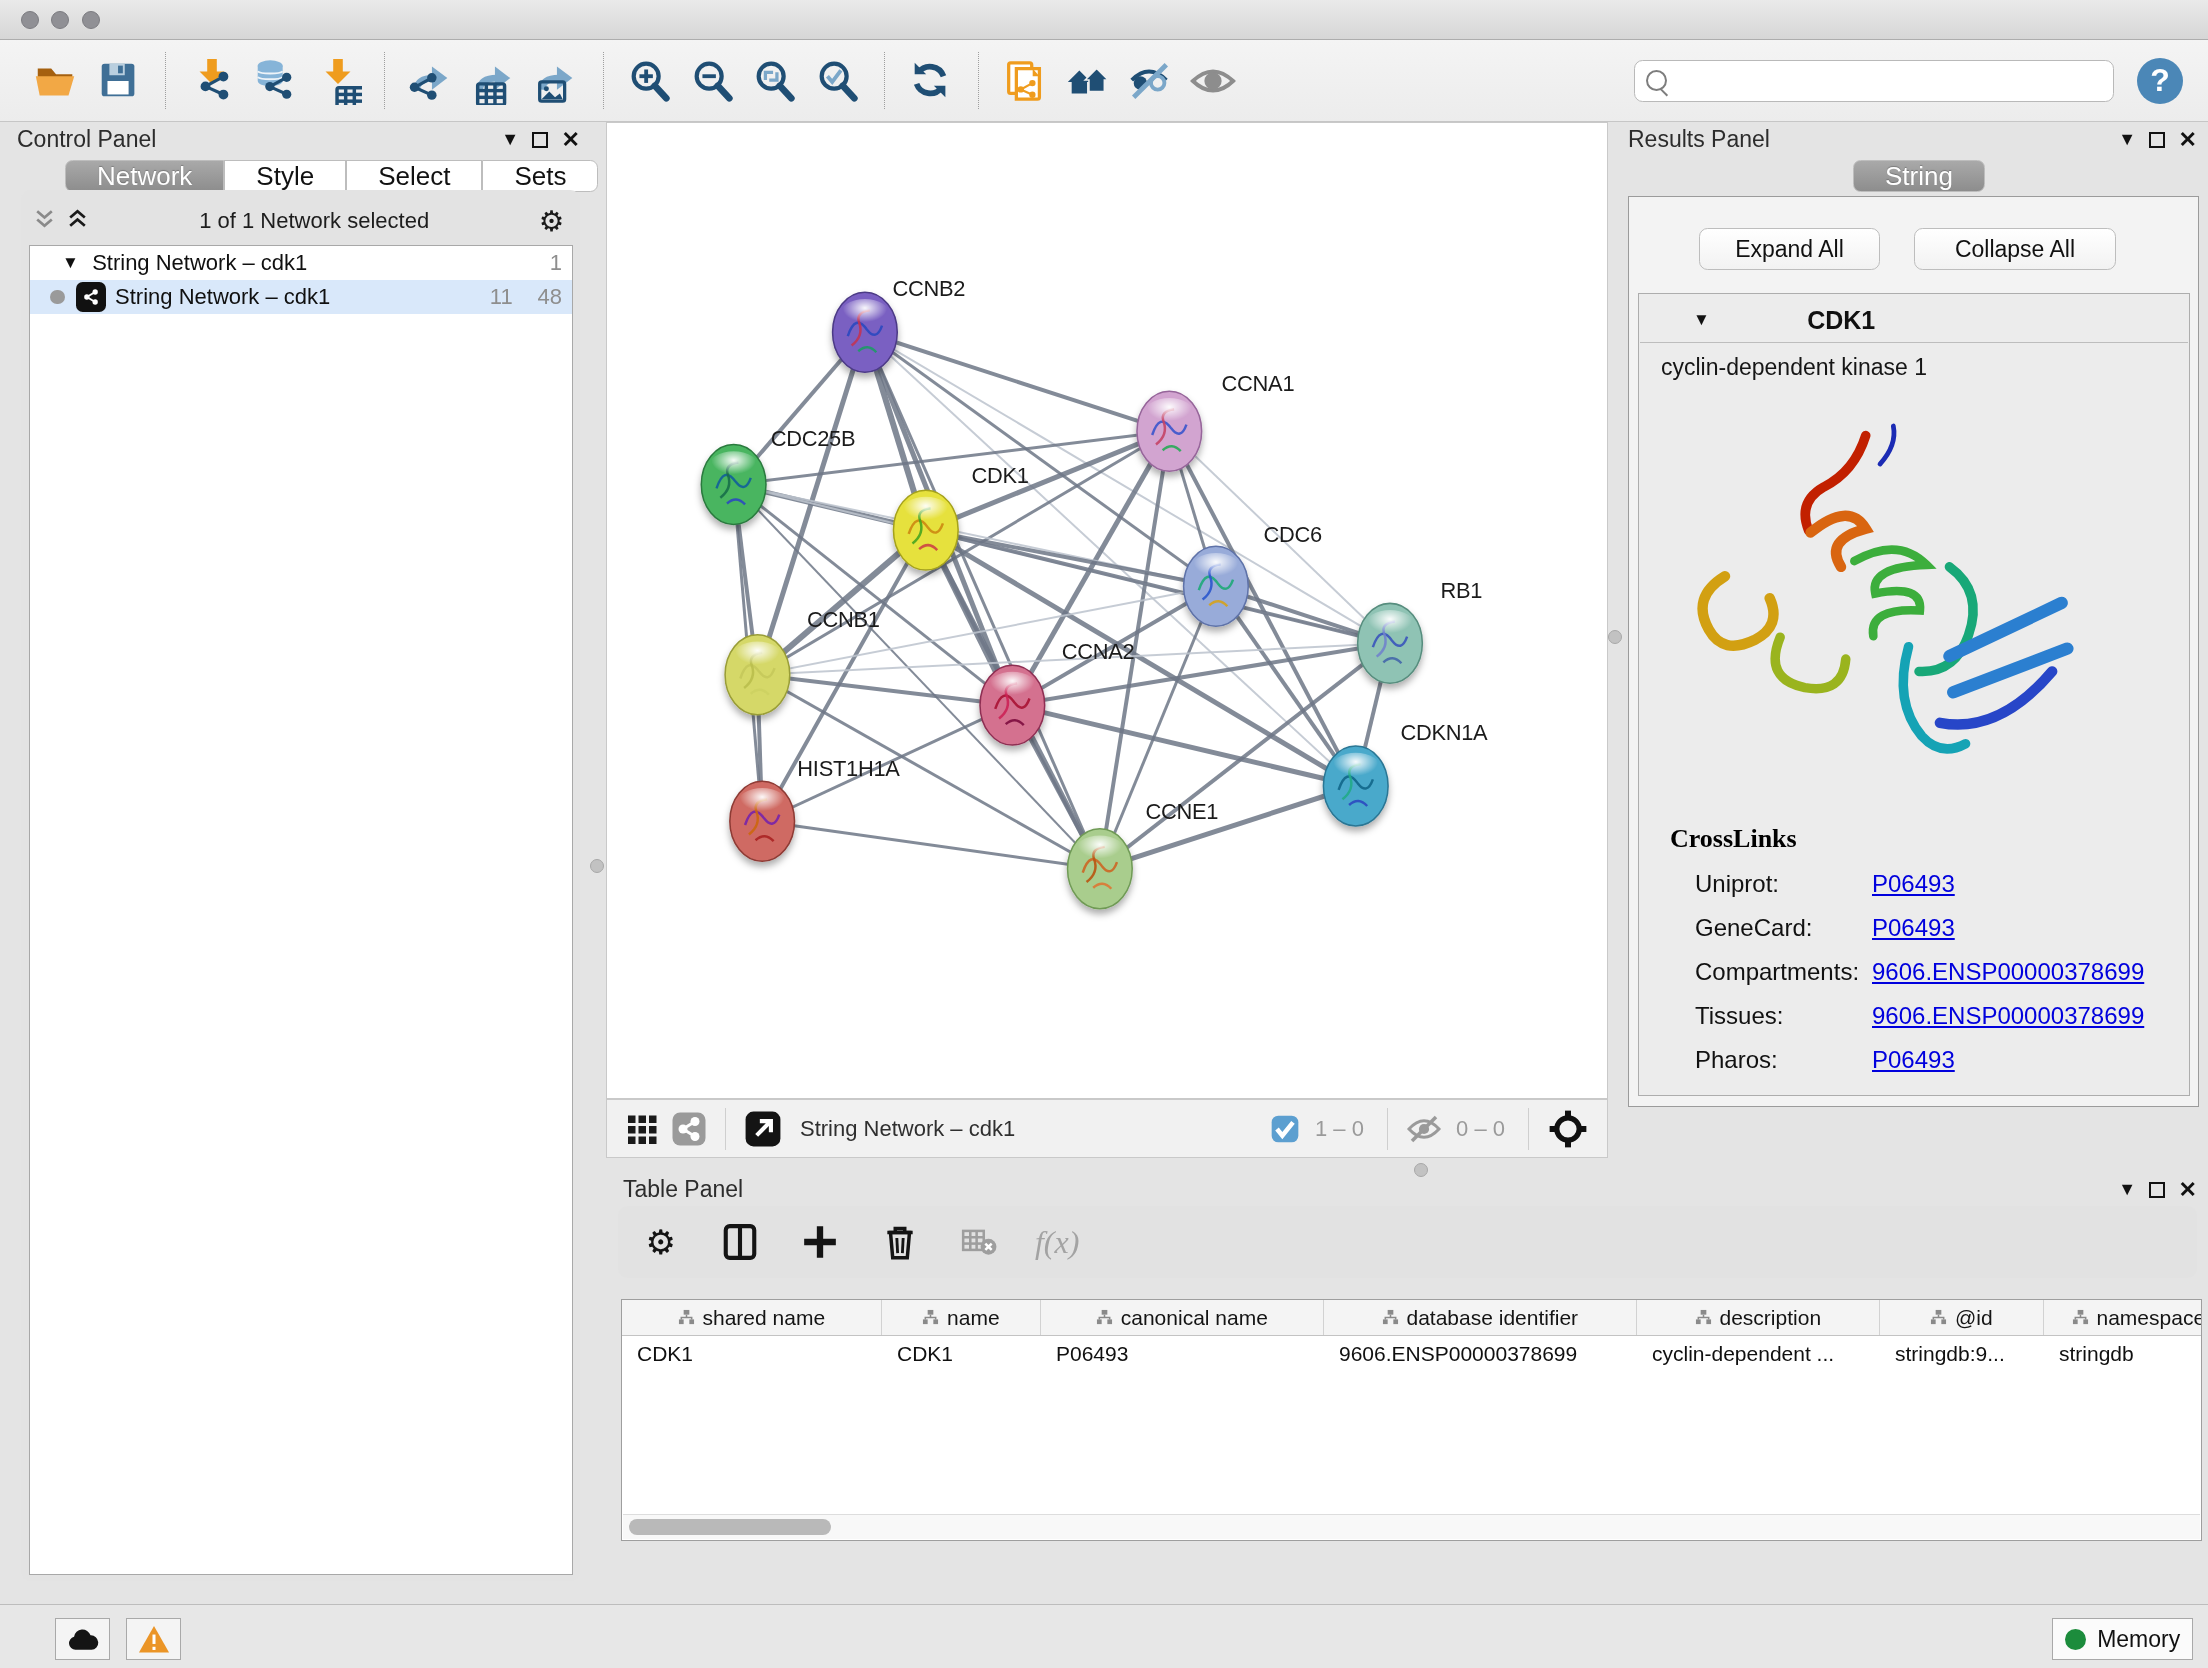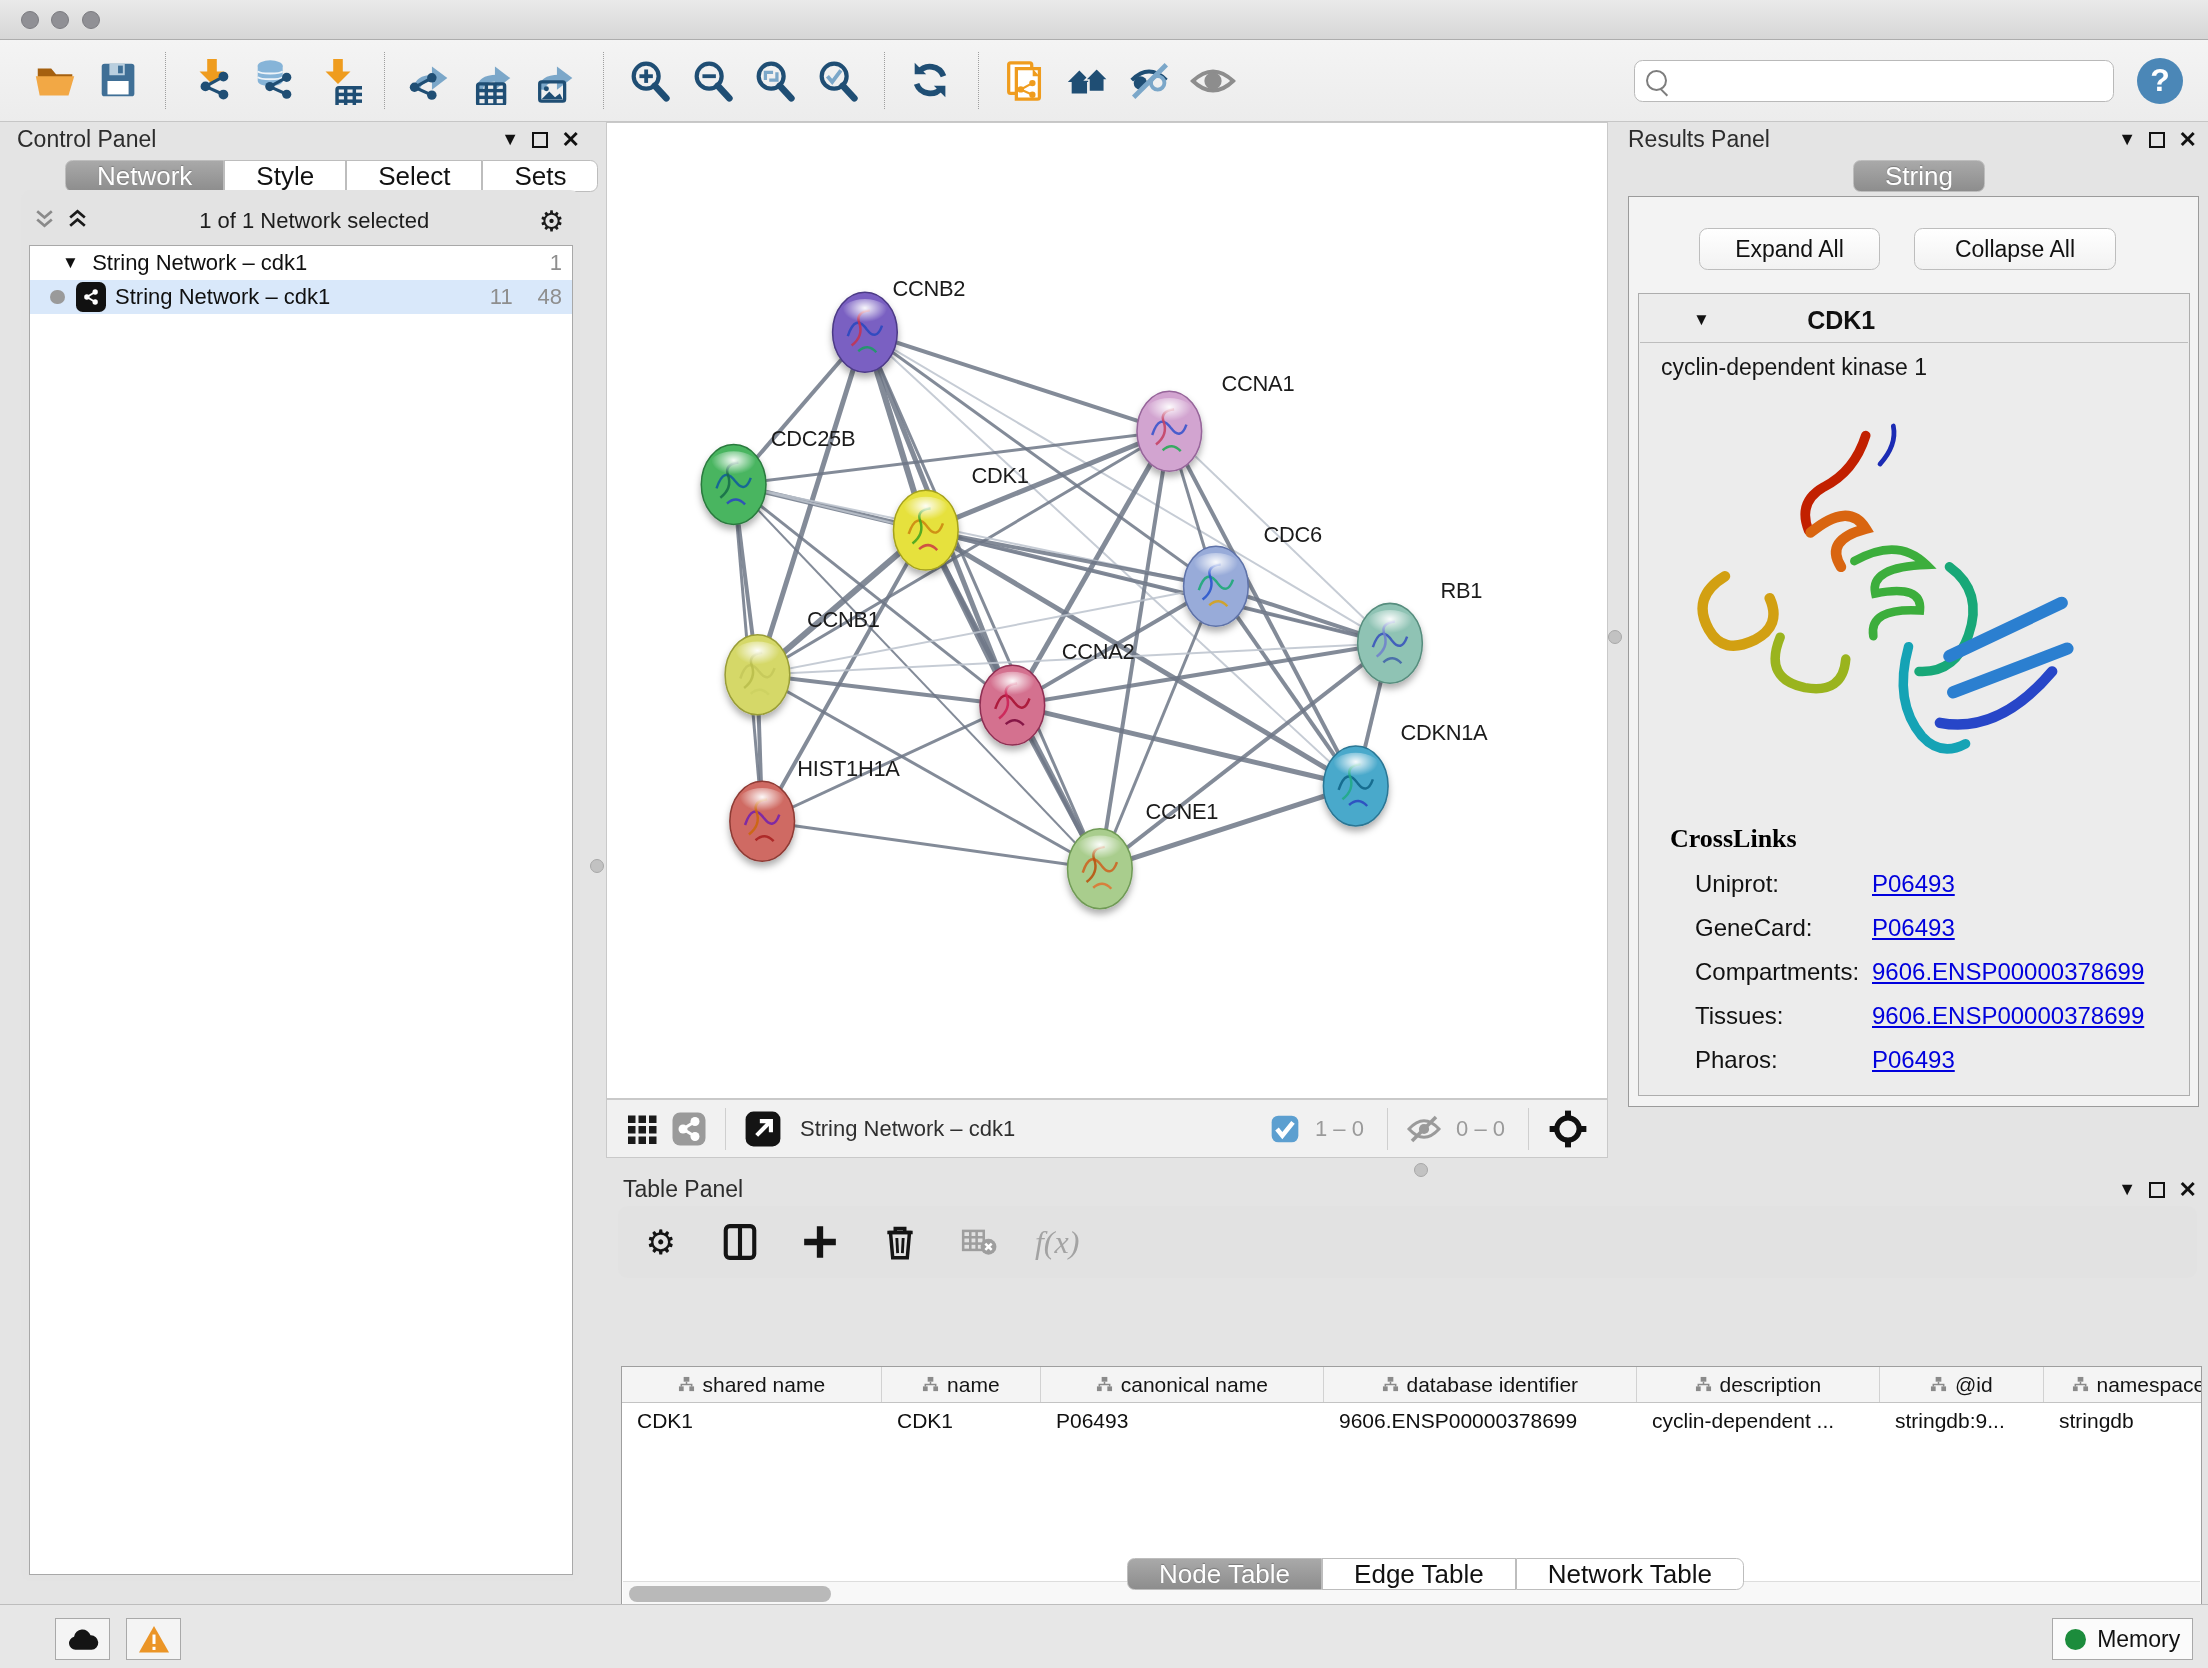--- a/index.html
+++ b/index.html
@@ -83,21 +83,21 @@
   #xl-title{left:1670px;top:824px;font-size:26px;font-weight:bold;color:#000;}
   #xl-rows{left:1695px;top:862px;width:476px;}
   .xlrow{display:flex;height:44px;align-items:center;font-size:24px;color:#111;}
   .xlrow .lbl{width:177px;}
   .xlrow a{color:#0000dd;text-decoration:underline;}
 
   
   #tp-head{left:623px;top:1176px;width:1574px;}
   #tp-tools{left:618px;top:1206px;width:1579px;height:72px;background:#e2e2e2;border-radius:9.5px;
     display:flex;align-items:center;padding:0 19px;gap:32px;}
-  #tp-table{left:621px;top:1366px;width:1581px;height:242px;background:#fff;border:1px solid #9e9e9e;overflow:hidden;}
+  #tp-table{left:621px;top:1299px;width:1581px;height:242px;background:#fff;border:1px solid #9e9e9e;overflow:hidden;}
   #tp-cols{display:flex;height:36px;background:#f4f4f4;border-bottom:1px solid #c3c3c3;}
   .thcell{display:flex;align-items:center;justify-content:center;gap:7.6px;font-size:21px;color:#141414;
     border-right:1px solid #d2d2d2;overflow:hidden;white-space:nowrap;flex:none;}
   .tdrow{display:flex;height:36px;}
   .tdcell{display:flex;align-items:center;font-size:21px;color:#101010;padding:0 15px;overflow:hidden;white-space:nowrap;flex:none;}
   #tp-scroll{position:absolute;left:1px;bottom:1px;width:1577px;height:25px;background:#f8f8f8;border-top:1px solid #ddd;}
   #tp-thumb{position:absolute;left:5.7px;top:3.8px;width:202px;height:16px;border-radius:8.6px;background:#b9b9b9;}
   #tp-tabs{left:1127px;top:1558px;display:flex;}
 
   
@@ -801,25 +801,20 @@
           <div class="tdcell" style="width: 313px; justify-content: flex-start;">9606.ENSP00000378699</div>
           <div class="tdcell" style="width: 243px; justify-content: flex-start;">cyclin-dependent ...</div>
           <div class="tdcell" style="width: 164px; justify-content: flex-start;">stringdb:9...</div>
           <div class="tdcell" style="width: 190px; justify-content: flex-start;">stringdb</div>
         </div>
       </div>
     <div id="tp-scroll">
         <div id="tp-thumb"></div>
       </div>
   </div>
-  <div id="tp-tabs" class="abs">
-      <span class="tab active first">Node Table</span>
-      <span class="tab">Edge Table</span>
-      <span class="tab last">Network Table</span>
-    </div>
 
   <div id="statusbar" class="abs">
     <div class="sbtn" style="left:55px;width:55px">
       <svg width="32" height="25" viewBox="0 0 34 26">
           <path d="M9 24a7 7 0 0 1-1.5-13.8A9 9 0 0 1 25 8.6 6.5 6.5 0 0 1 26 24z" fill="#141414"></path>
         </svg>
     </div>
     <div class="sbtn" style="left:126px;width:55px">
       <svg width="32" height="28.5" viewBox="0 0 34 30">
           <path d="M17 1L33 29H1z" fill="#eb9527"></path>

